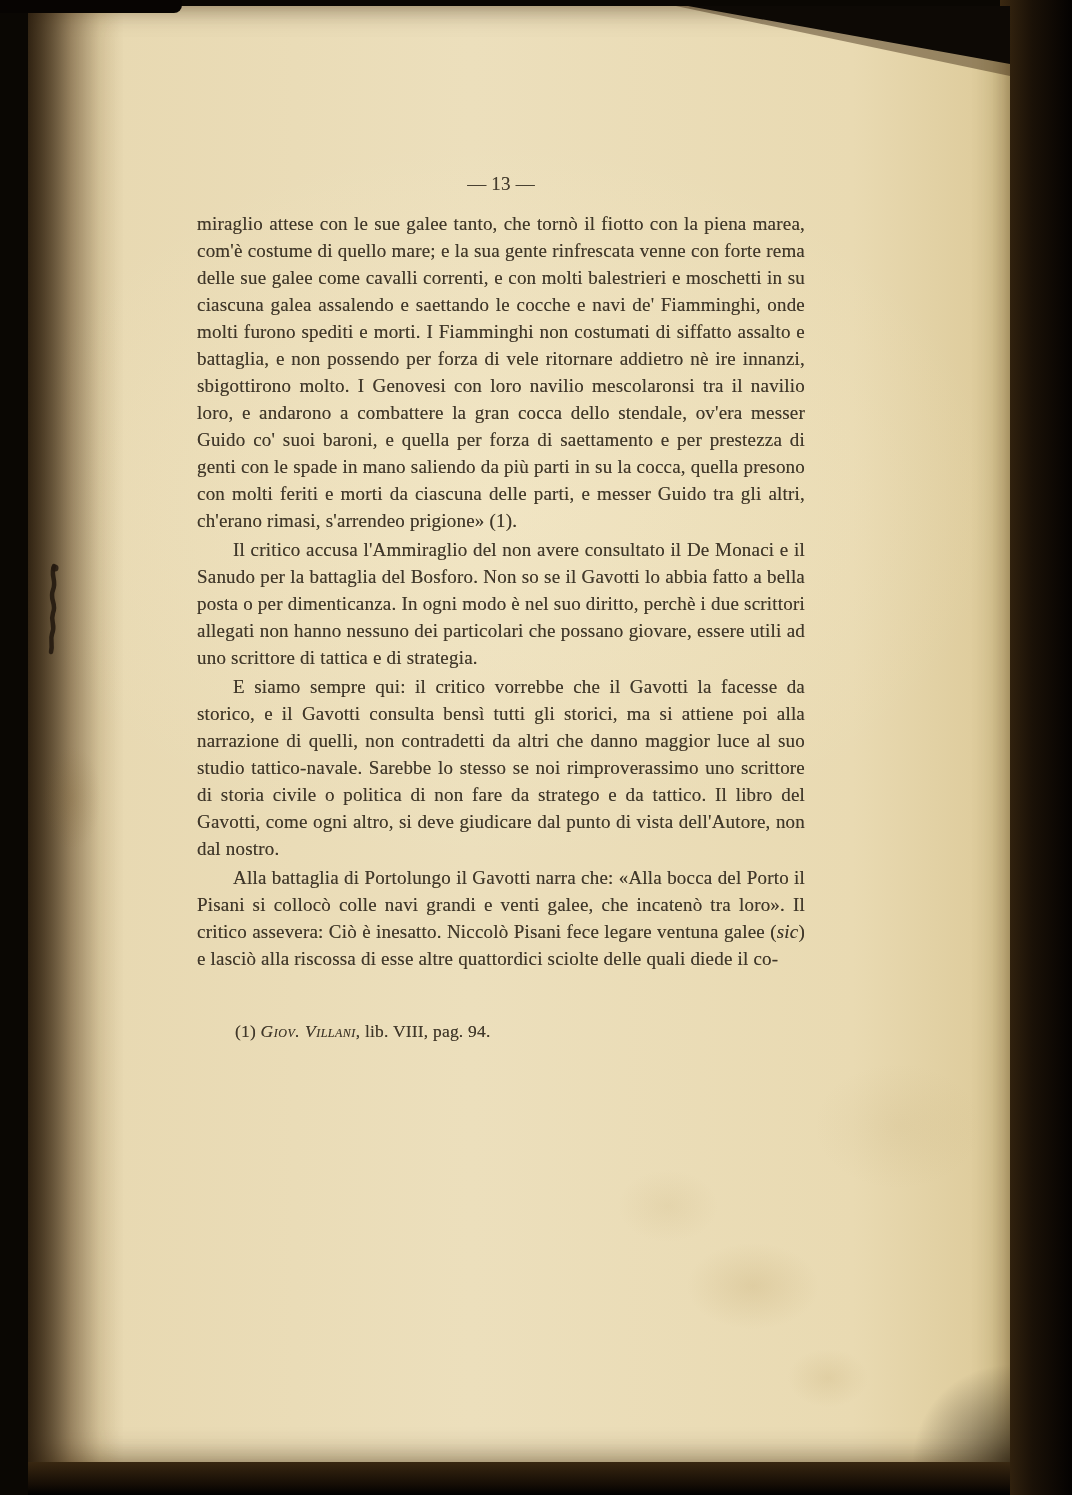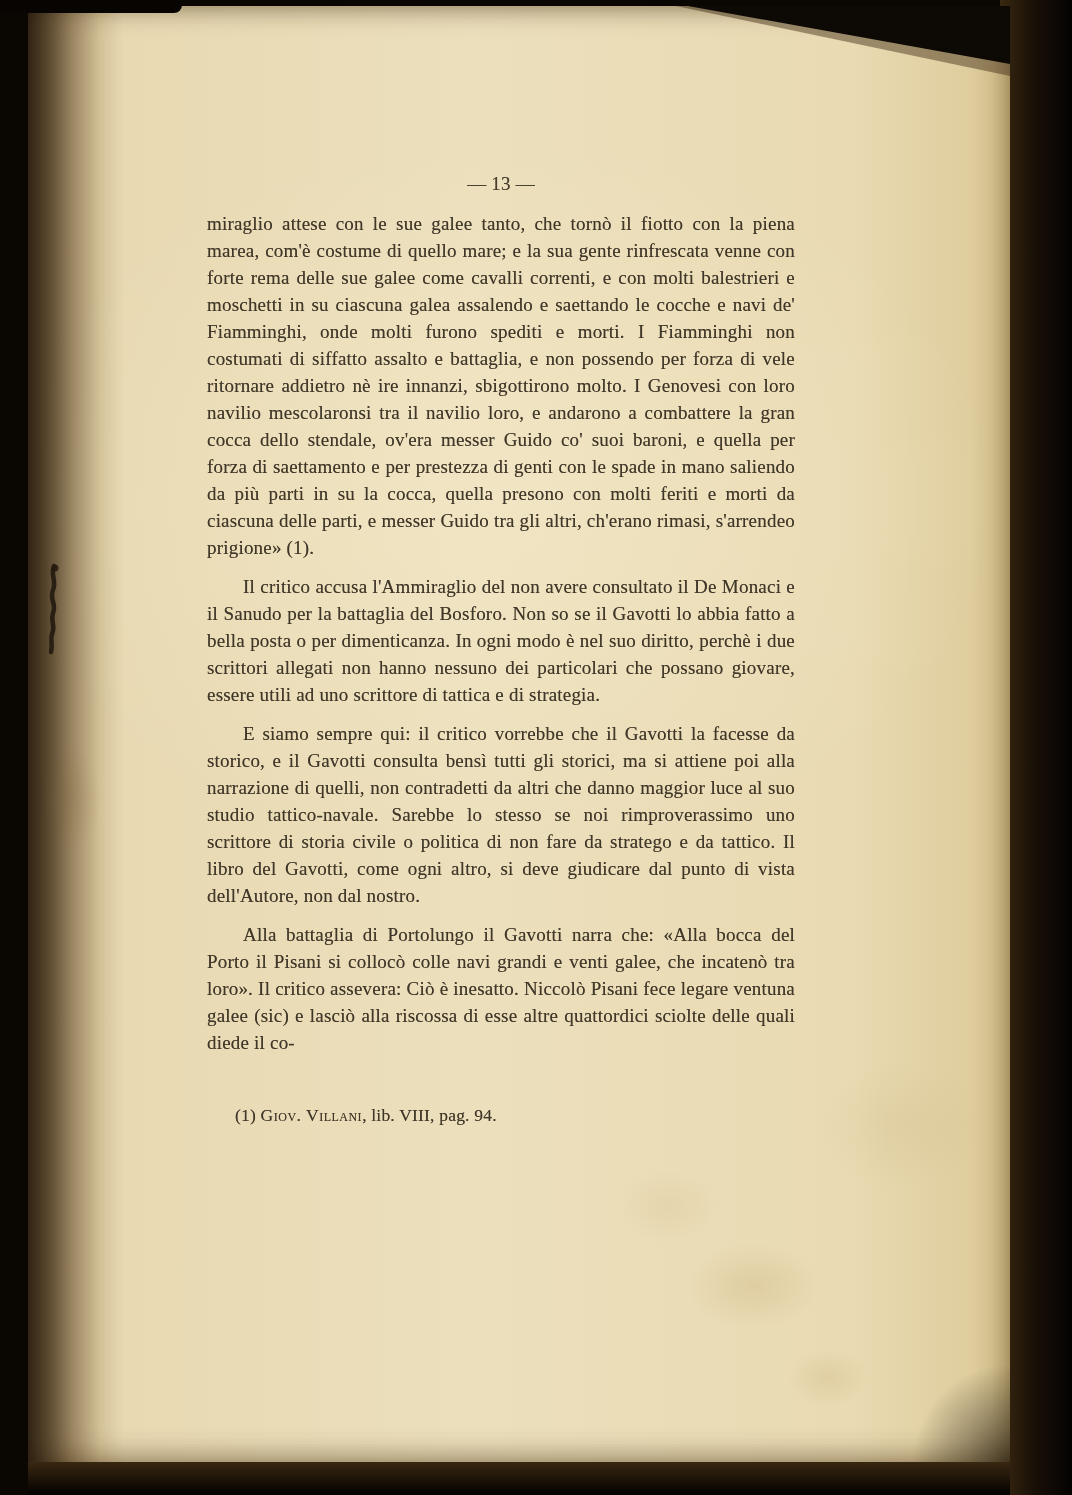--- a/index.html
+++ b/index.html
@@ -77,25 +77,25 @@
   
   .text-block {
     position: absolute; left: 167px; top: 164px; width: 612px;
     color: #3f372a;
     font-size: 19px; line-height: 27px;
     text-align: justify;
     letter-spacing: 0.2px;
     text-shadow: 0 0 0.6px rgba(62,47,27,0.55);
   }
   .page-number { text-align: center; margin: 0 0 13px 0; color: #463e30; }
-  p.para { margin: 12px; text-indent: 36px; }
+  p.para { margin: 2px; text-indent: 36px; }
   p.para.first { text-indent: 0; }
   .footnote { margin-top: 46px; margin-left: 40px; font-size: 17.5px; text-align: left; }
-  .smallcaps { font-variant: small-caps; letter-spacing: 0.5px; }
-  .sic { }
+  .smallcaps { font-variant: small-caps; letter-spacing: 0.5px; font-style: italic; }
+  .sic { font-style: italic; }
 </style>
 </head>
 <body>
 
 <div class="backdrop-right"></div>
 <div class="backdrop-bottom"></div>
 <div class="backdrop-topleft"></div>
 
 <div class="page">
   <div class="gutter"></div>

